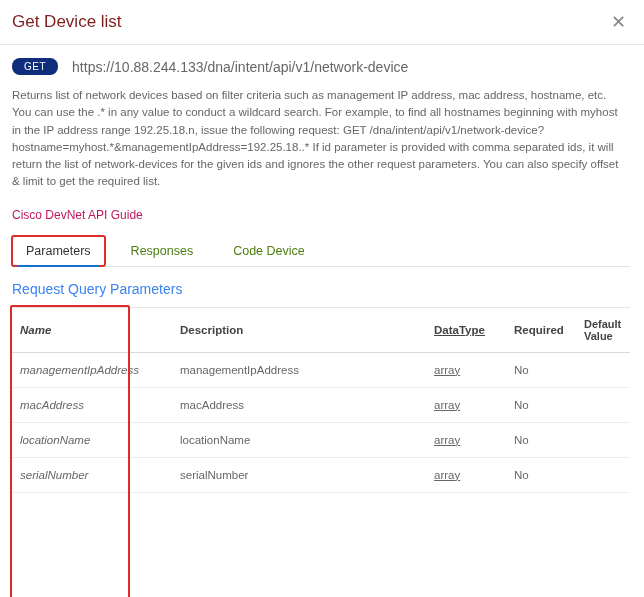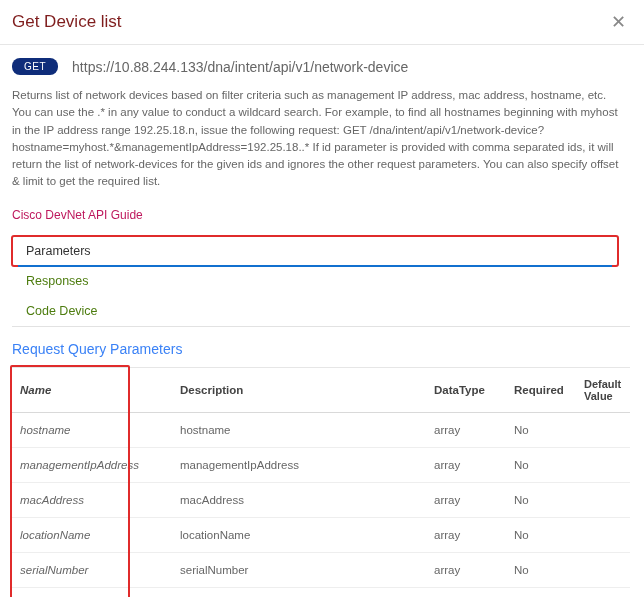--- a/index.html
+++ b/index.html
@@ -85,21 +85,20 @@
     color: #be185d;
     text-decoration: none;
     display: inline-block;
     margin-bottom: 14px;
   }
 
   .tabs {
     display: flex;
     border-bottom: 1px solid #e2e2e2;
     margin-bottom: 14px;
-    flex-direction: column;
   }
   .tab {
     font-size: 12.5px;
     color: #4d7c0f;
     padding: 8px 14px 8px 14px;
     cursor: pointer;
     position: relative;
     margin-right: 12px;
   }
   .tab.active {
@@ -142,21 +141,21 @@
     border-bottom: 1px solid #d9d9d9;
     background: #fff;
   }
   tbody td {
     padding: 11px 8px;
     border-bottom: 1px solid #eee;
     color: #666;
   }
   th.col-name, td.col-name { width: 160px; font-style: italic; }
   th.col-desc, td.col-desc { width: auto; }
-  th.col-type, td.col-type { width: 80px; }
+  th.col-type, td.col-type { width: 80px; text-decoration: underline; }
   th.col-req,  td.col-req  { width: 70px; }
   th.col-def,  td.col-def  { width: 54px; font-size:11px; line-height:1.1; }
 
   
   .name-col-highlight {
     position: absolute;
     border: 2px solid #e02b2b;
     pointer-events: none;
     border-radius: 2px;
     z-index: 5;
@@ -206,27 +205,20 @@
             <tr>
               <th class="col-name">Name</th>
               <th class="col-desc">Description</th>
               <th class="col-type">DataType</th>
               <th class="col-req">Required</th>
               <th class="col-def">Default Value</th>
             </tr>
           </thead>
           <tbody id="param-tbody">
 
-          <tr>
-                <td class="col-name">hostname</td>
-                <td class="col-desc">hostname</td>
-                <td class="col-type">array</td>
-                <td class="col-req">No</td>
-                <td class="col-def"></td>
-              </tr>
               <tr>
                 <td class="col-name">managementIpAddress</td>
                 <td class="col-desc">managementIpAddress</td>
                 <td class="col-type">array</td>
                 <td class="col-req">No</td>
                 <td class="col-def"></td>
               </tr>
               <tr>
                 <td class="col-name">macAddress</td>
                 <td class="col-desc">macAddress</td>

